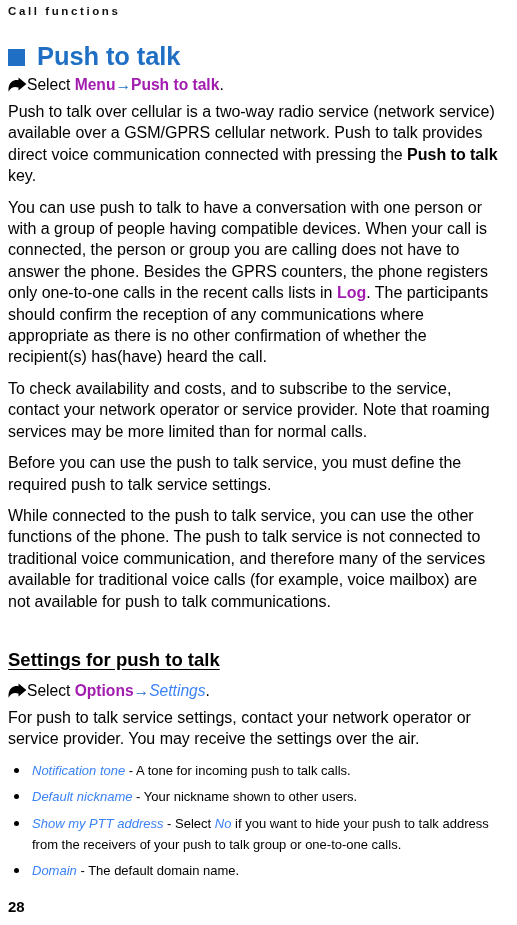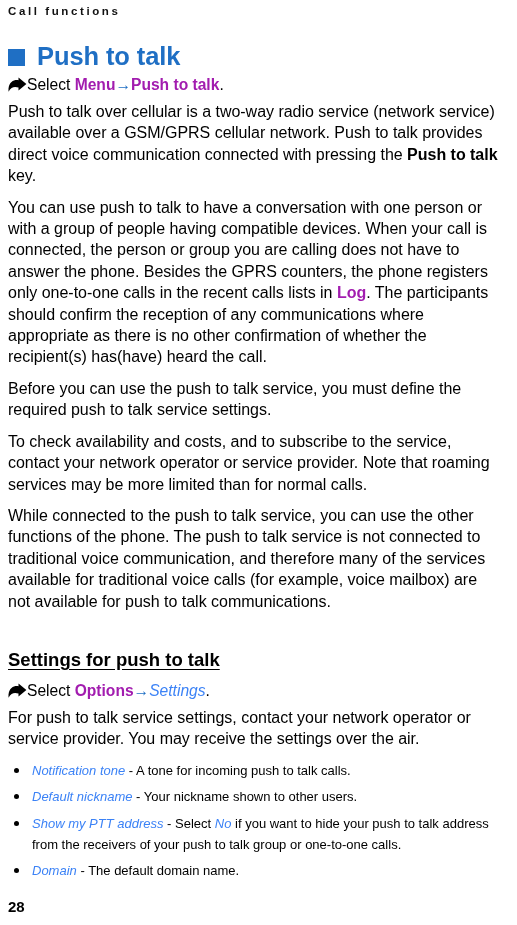--- a/index.html
+++ b/index.html
@@ -173,23 +173,23 @@
     </span>
     <span class="select-text">
       <span>Select </span><span class="ui-ref">Menu</span><span class="arrow-sep">→</span><span class="ui-ref">Push to talk</span><span>.</span>
     </span>
   </div>
 
   <p class="body"><span>Push to talk over cellular is a two-way radio service (network service) available over a GSM/GPRS cellular network. Push to talk provides direct voice communication connected with pressing the </span><span class="bold-key">Push to talk</span><span> key.</span></p>
 
   <p class="body"><span>You can use push to talk to have a conversation with one person or with a group of people having compatible devices. When your call is connected, the person or group you are calling does not have to answer the phone. Besides the GPRS counters, the phone registers only one-to-one calls in the recent calls lists in </span><span class="ui-ref">Log</span><span>. The participants should confirm the reception of any communications where appropriate as there is no other confirmation of whether the recipient(s) has(have) heard the call.</span></p>
 
+  <p class="body">To check availability and costs, and to subscribe to the service, contact your network operator or service provider. Note that roaming services may be more limited than for normal calls.</p>
+
   <p class="body">Before you can use the push to talk service, you must define the required push to talk service settings.</p>
-
-  <p class="body">To check availability and costs, and to subscribe to the service, contact your network operator or service provider. Note that roaming services may be more limited than for normal calls.</p>
 
   <p class="body">While connected to the push to talk service, you can use the other functions of the phone. The push to talk service is not connected to traditional voice communication, and therefore many of the services available for traditional voice calls (for example, voice mailbox) are not available for push to talk communications.</p>
 
   <div>
     <div class="sub-heading">Settings for push to talk</div>
 
     <div class="select-line">
       <span class="arrow-icon">
         <svg viewBox="0 0 19 16" width="19" height="16" aria-hidden="true">
           <path d="M0.5 11.5 C 1.5 4.5, 6 2.5, 10.5 3.2 L 10.5 0.4 L 18.4 7.0 L 10.5 13.6 L 10.5 10.4 C 6.5 9.4, 3.2 9.6, 0.5 14.8 Z" fill="#000000"></path>

